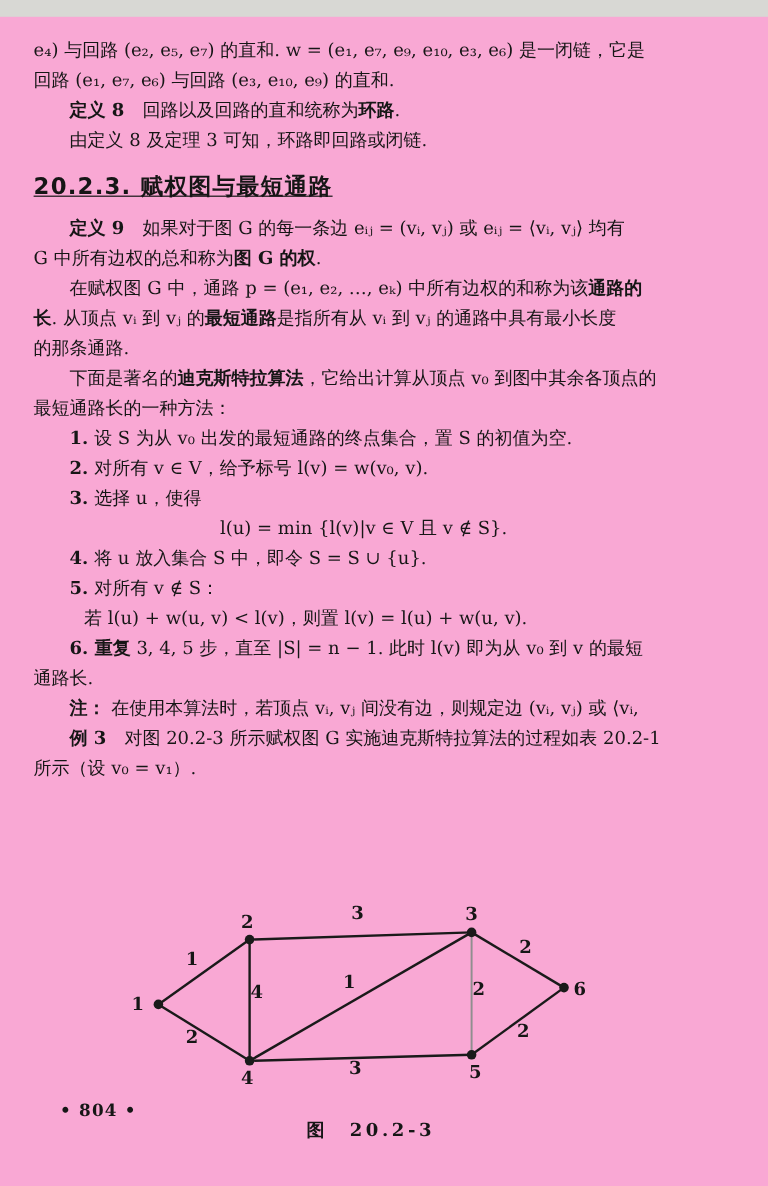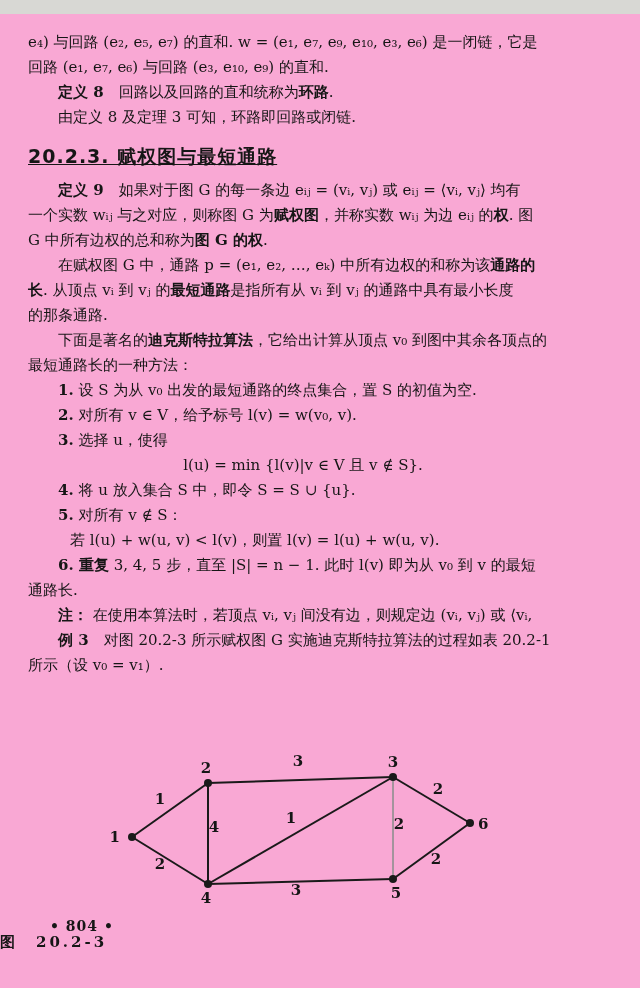--- a/index.html
+++ b/index.html
@@ -15,36 +15,35 @@
   .line.center{text-align:center;text-indent:0;padding-right:40px;}
   .line.heading{
     font-size:19px;font-weight:bold;margin:13px 0 9px 0;line-height:26px;
     font-family:"DejaVu Sans","Liberation Sans",sans-serif;letter-spacing:1px;text-decoration:underline;
   }
   .seg.b{font-weight:bold;}
   .figure-svg{position:absolute;left:0;top:718px;}
   .figure-svg text{font-family:"DejaVu Serif","DejaVu Sans",serif;font-weight:bold;font-size:15px;fill:#161616;}
   .caption{
     position:absolute;top:919px;left:0;width:640px;box-sizing:border-box;padding-right:22px;
-    font-weight:bold;font-size:15px;letter-spacing:3px;
+    text-align:center;font-weight:bold;font-size:15px;letter-spacing:3px;
   }
   .pagenum{position:absolute;left:50px;top:904px;font-weight:bold;font-size:14px;letter-spacing:1px;}
 </style>
 </head>
 <body>
 
 <div class="page">
   <div class="textcol" id="textcol">
       <div class="line plain"><span class="seg">e₄) 与回路 (e₂, e₅, e₇) 的直和. w = (e₁, e₇, e₉, e₁₀, e₃, e₆) 是一闭链，它是</span></div>
       <div class="line plain"><span class="seg">回路 (e₁, e₇, e₆) 与回路 (e₃, e₁₀, e₉) 的直和.</span></div>
       <div class="line indent"><span class="seg b">定义 8</span><span class="seg">　回路以及回路的直和统称为</span><span class="seg b">环路</span><span class="seg">.</span></div>
       <div class="line indent"><span class="seg">由定义 8 及定理 3 可知，环路即回路或闭链.</span></div>
       <div class="line heading"><span class="seg b">20.2.3. 赋权图与最短通路</span></div>
       <div class="line indent"><span class="seg b">定义 9</span><span class="seg">　如果对于图 G 的每一条边 eᵢⱼ = (vᵢ, vⱼ) 或 eᵢⱼ = ⟨vᵢ, vⱼ⟩ 均有</span></div>
-      <div class="line plain"><span class="seg">一个实数 wᵢⱼ 与之对应，则称图 G 为</span><span class="seg b">赋权图</span><span class="seg">，并称实数 wᵢⱼ 为边 eᵢⱼ 的</span><span class="seg b">权</span><span class="seg">. 图</span></div>
       <div class="line plain"><span class="seg">G 中所有边权的总和称为</span><span class="seg b">图 G 的权</span><span class="seg">.</span></div>
       <div class="line indent"><span class="seg">在赋权图 G 中，通路 p = (e₁, e₂, …, eₖ) 中所有边权的和称为该</span><span class="seg b">通路的</span></div>
       <div class="line plain"><span class="seg b">长</span><span class="seg">. 从顶点 vᵢ 到 vⱼ 的</span><span class="seg b">最短通路</span><span class="seg">是指所有从 vᵢ 到 vⱼ 的通路中具有最小长度</span></div>
       <div class="line plain"><span class="seg">的那条通路.</span></div>
       <div class="line indent"><span class="seg">下面是著名的</span><span class="seg b">迪克斯特拉算法</span><span class="seg">，它给出计算从顶点 v₀ 到图中其余各顶点的</span></div>
       <div class="line plain"><span class="seg">最短通路长的一种方法：</span></div>
       <div class="line indent"><span class="seg b">1.</span><span class="seg"> 设 S 为从 v₀ 出发的最短通路的终点集合，置 S 的初值为空.</span></div>
       <div class="line indent"><span class="seg b">2.</span><span class="seg"> 对所有 v ∈ V，给予标号 l(v) = w(v₀, v).</span></div>
       <div class="line indent"><span class="seg b">3.</span><span class="seg"> 选择 u，使得</span></div>
       <div class="line center"><span class="seg">l(u) = min {l(v)|v ∈ V 且 v ∉ S}.</span></div>

